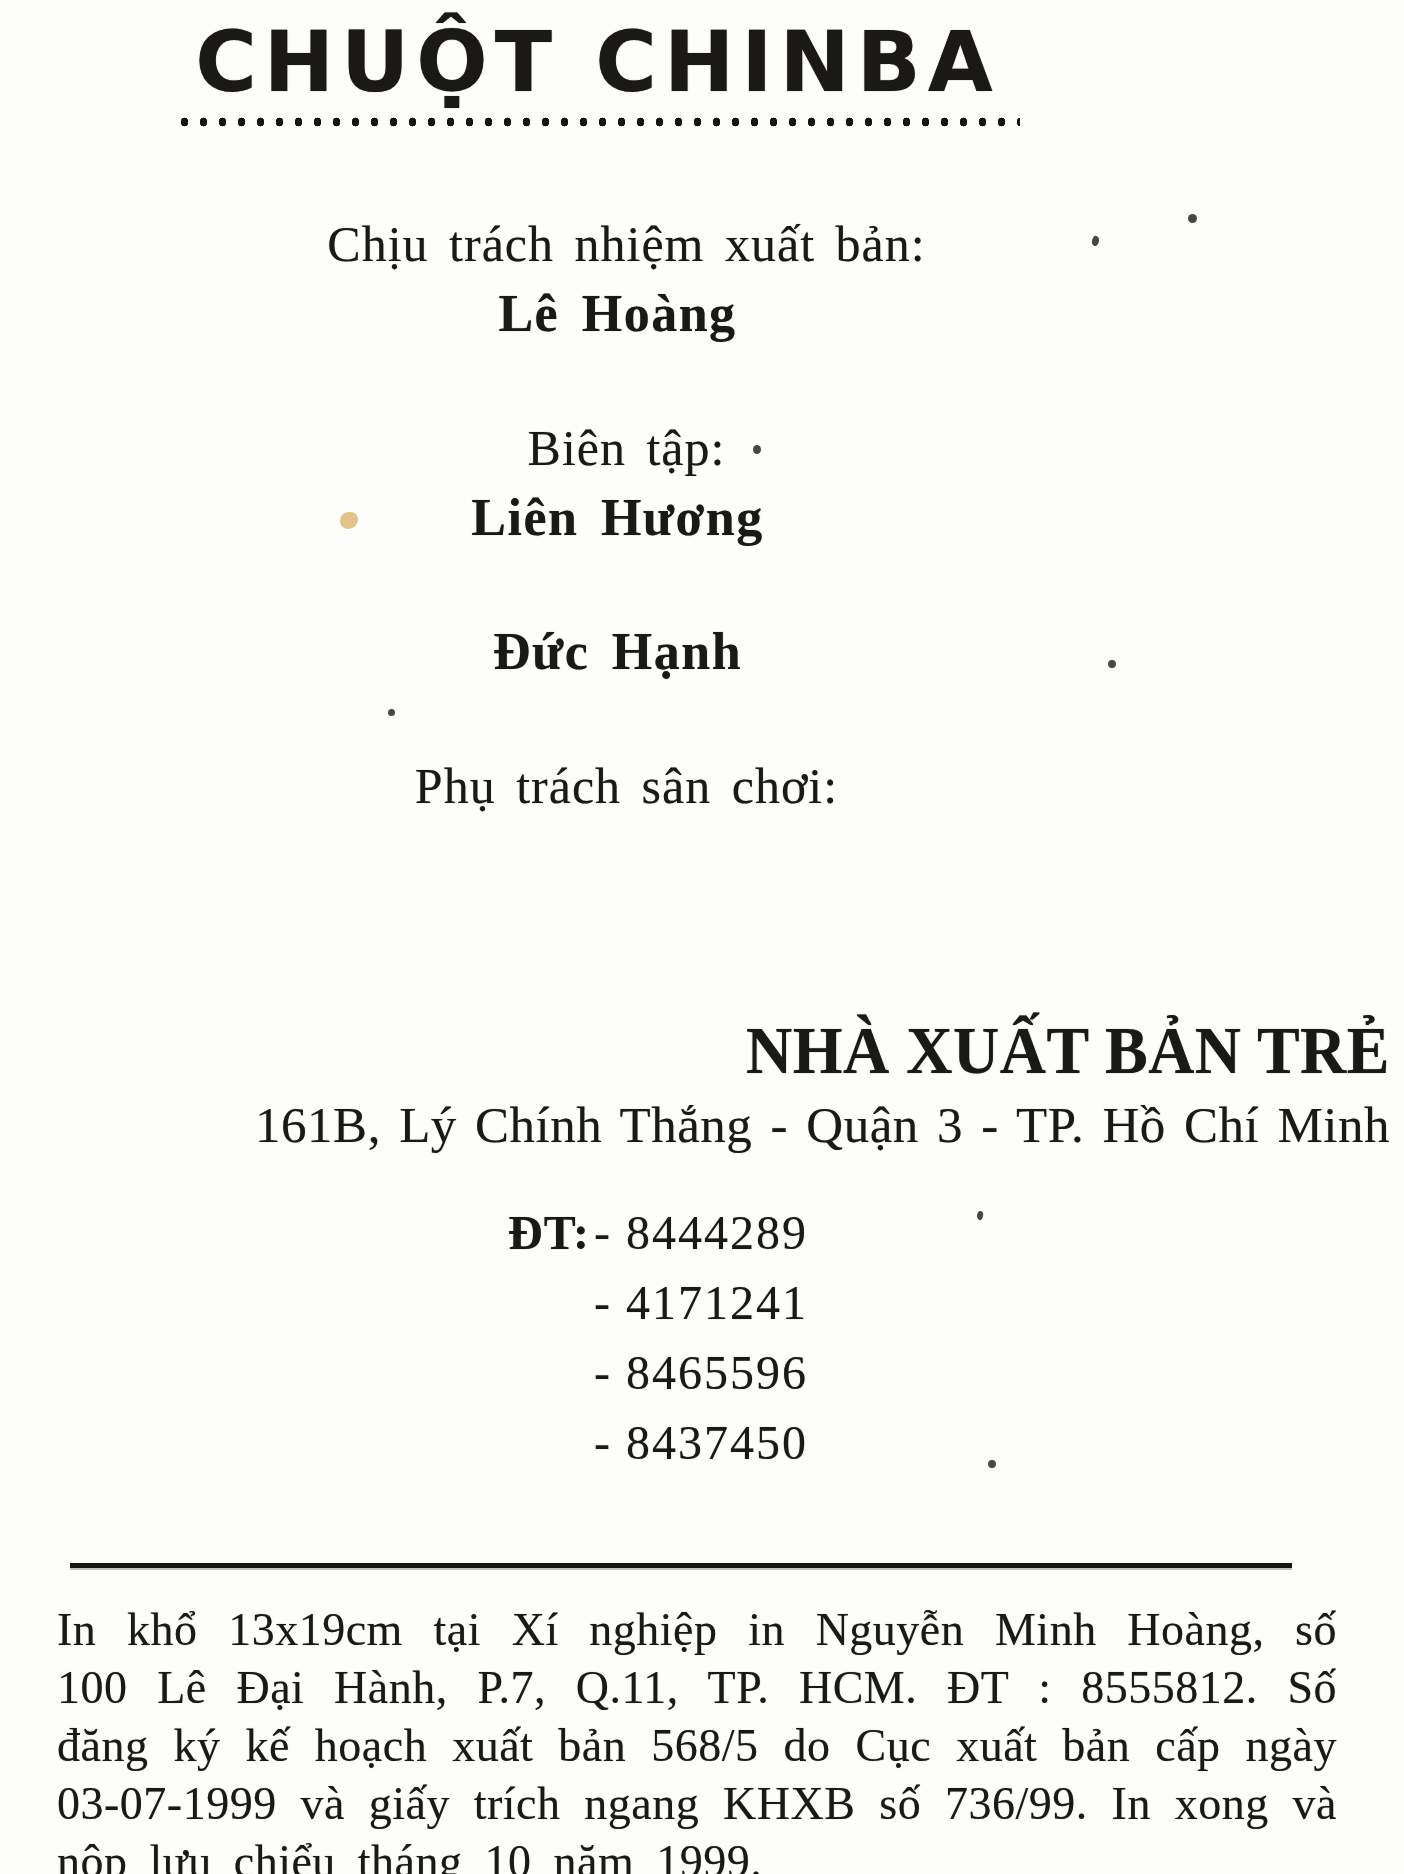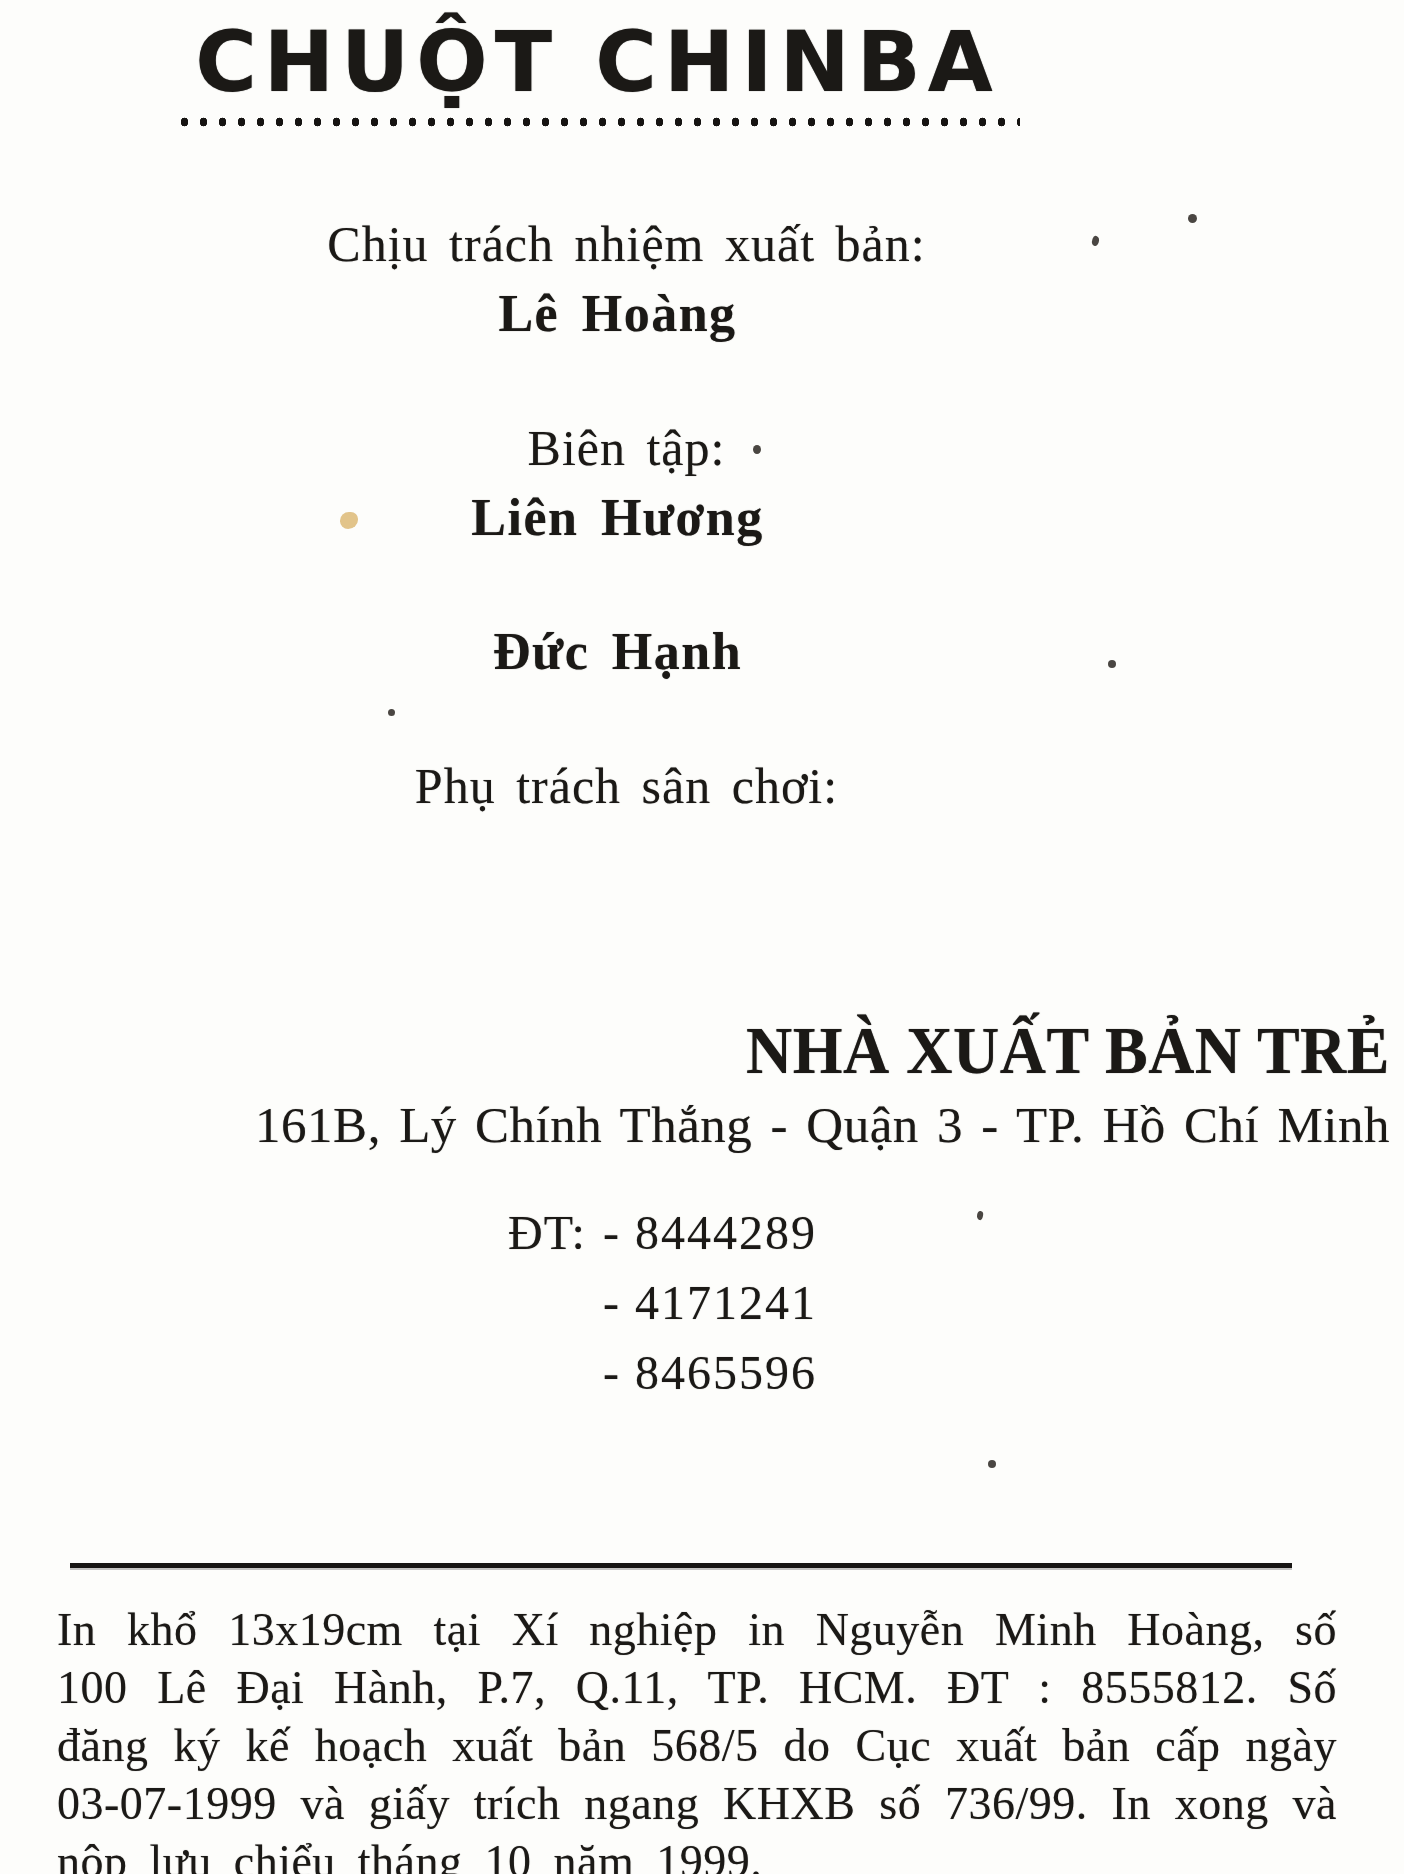--- a/index.html
+++ b/index.html
@@ -99,22 +99,22 @@
   .phones {
     position: absolute;
     top: 1198px;
     left: 508px;
     display: flex;
     align-items: flex-start;
     font-size: 48px;
     line-height: 70px;
   }
   .phone-label {
-    font-weight: 400;
-    margin-right: 17px;
+    font-weight: 700;
+    margin-right: 4px;
     letter-spacing: 1px;
     text-shadow: 0 0 1px rgba(20,18,16,.5);
   }
   .phone-list div {
     letter-spacing: 2px;
     text-shadow: 0 0 1px rgba(20,18,16,.45);
   }
   
   .divider-rule {
     position: absolute;
@@ -195,20 +195,21 @@
     <div class="publisher-name">NHÀ XUẤT BẢN TRẺ</div>
     <div class="publisher-address">161B, Lý Chính Thắng - Quận 3 - TP. Hồ Chí Minh</div>
   </div>
 
   <div class="phones">
     <div class="phone-label">ĐT:</div>
     <div class="phone-list">
       <div>- 8444289</div>
       <div>- 4171241</div>
       <div>- 8465596</div>
+      <div>- 8437450</div>
     </div>
   </div>
 
   <div class="divider-rule"></div>
 
   <div class="imprint">
     <div class="imprint-line justified">In khổ 13x19cm tại Xí nghiệp in Nguyễn Minh Hoàng, số</div>
     <div class="imprint-line justified">100 Lê Đại Hành, P.7, Q.11, TP. HCM. ĐT : 8555812. Số</div>
     <div class="imprint-line justified">đăng ký kế hoạch xuất bản 568/5 do Cục xuất bản cấp ngày</div>
     <div class="imprint-line justified">03-07-1999 và giấy trích ngang KHXB số 736/99. In xong và</div>

